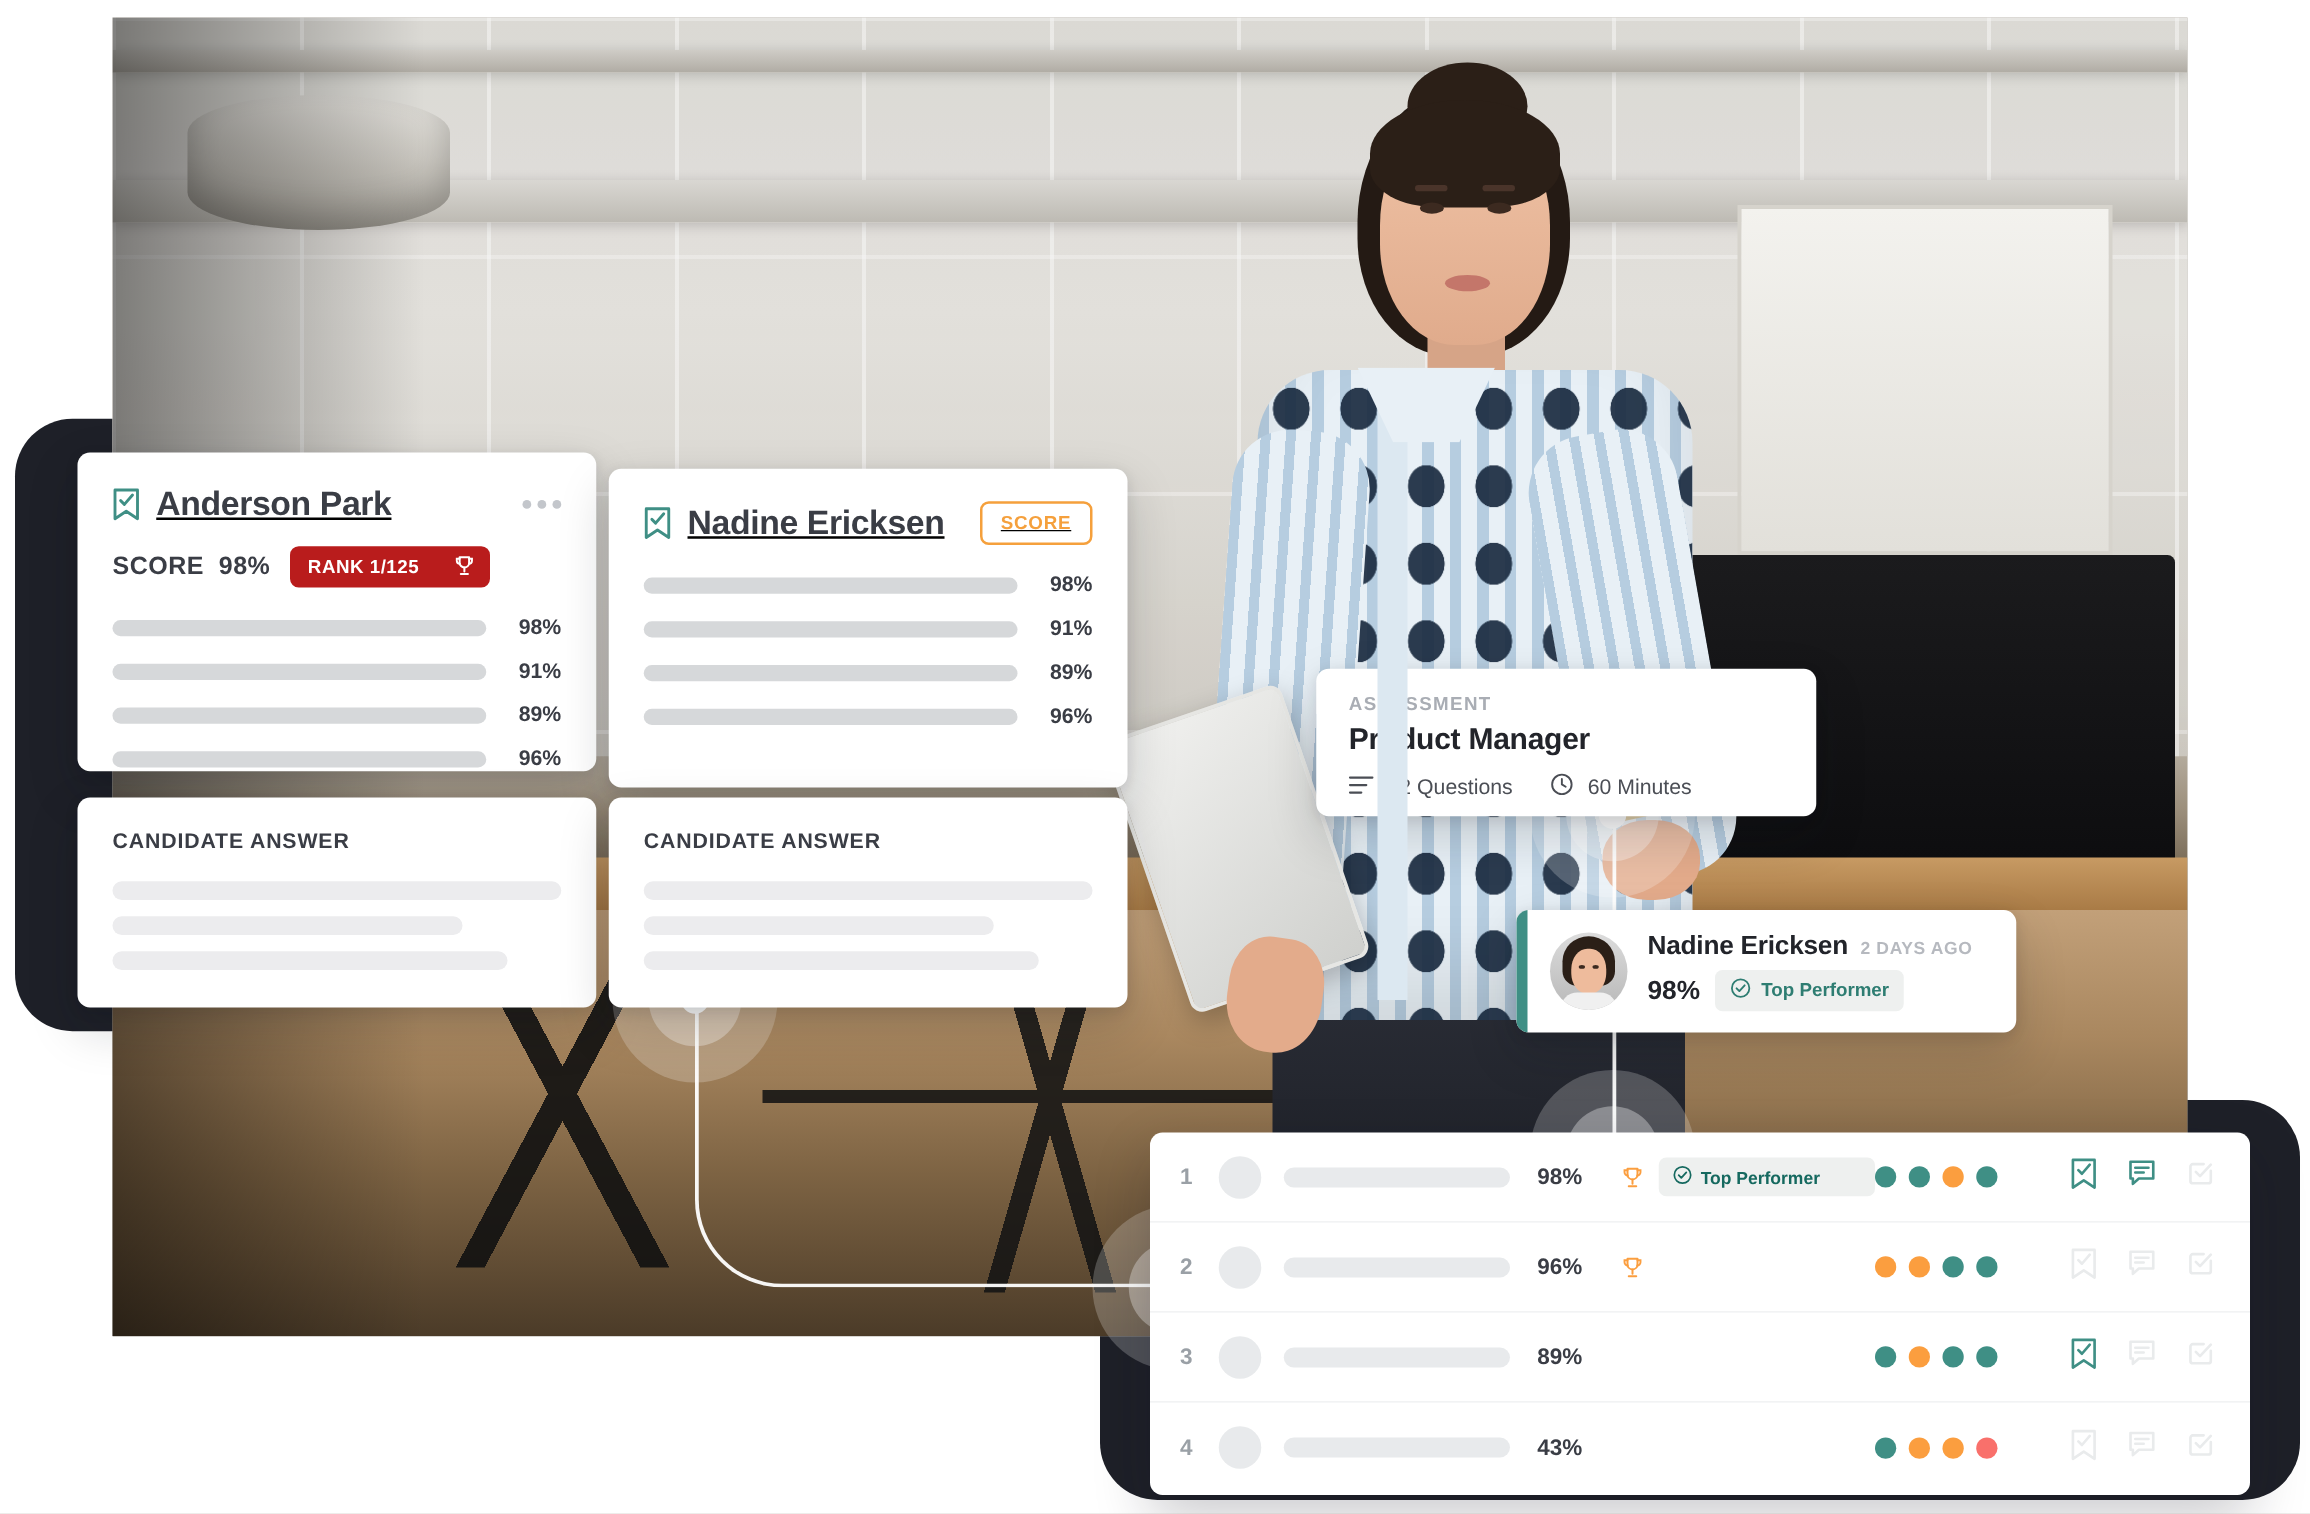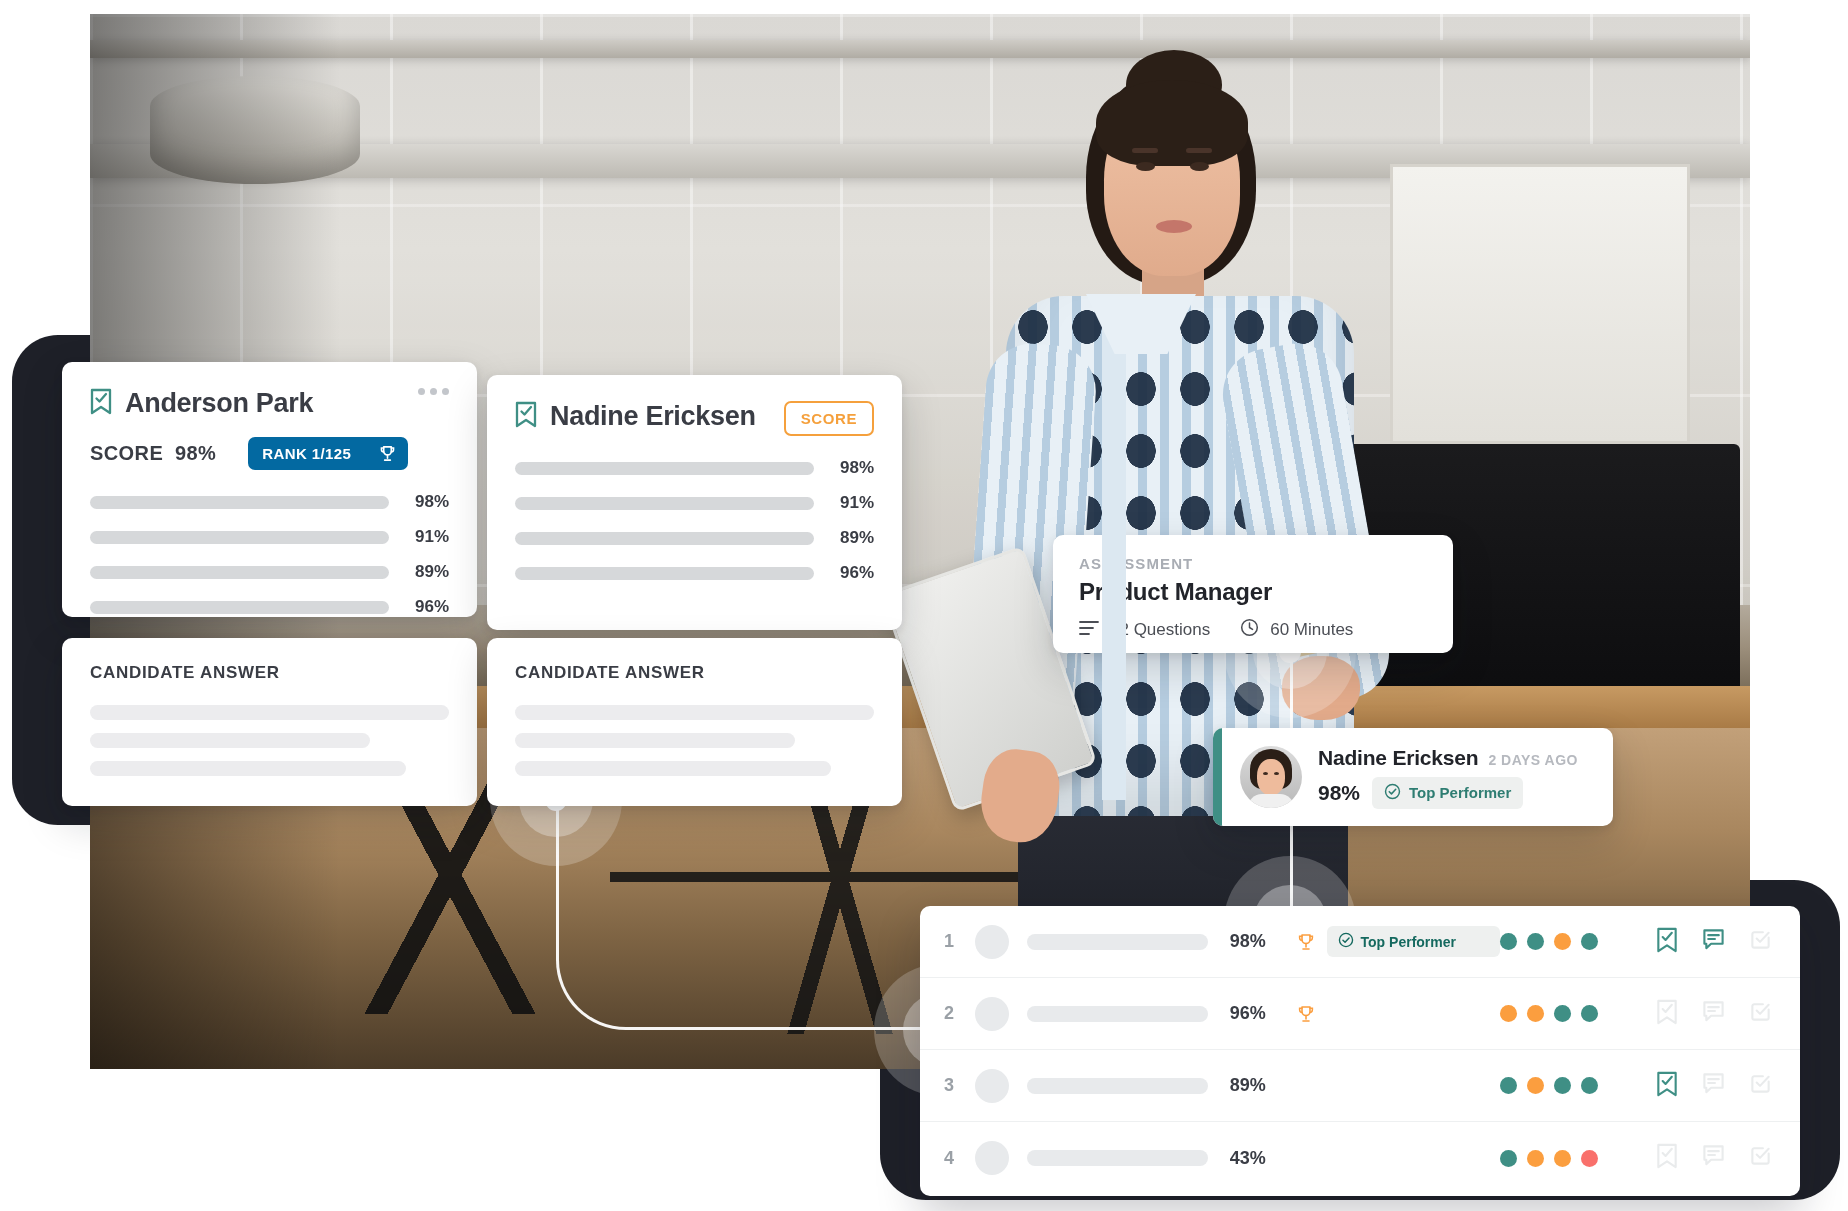--- a/index.html
+++ b/index.html
@@ -249,21 +249,21 @@
     background: #ffffff;
     border-radius: 10px;
     box-shadow: 0 16px 40px rgba(16,20,30,.18), 0 3px 10px rgba(16,20,30,.10);
   }
 
   
   .score-card { width: 415px; height: 255px; padding: 26px 28px 0 28px; }
   .sc-1 { left: 62px;  top: 362px; }
   .sc-2 { left: 487px; top: 375px; }
 
-  .sc-head { display: flex; align-items: flex-start; gap: 13px; }
+  .sc-head { display: flex; align-items: center; gap: 13px; text-decoration: underline; }
   .bookmark-ico { width: 22px; height: 27px; flex: 0 0 auto; }
   .sc-name {
     font-size: 27px; font-weight: bold; color: #3a3d45; letter-spacing: -.3px;
     white-space: nowrap;
   }
   .sc-dots { margin-left: auto; display: flex; gap: 5px; }
   .sc-dots i { width: 7px; height: 7px; border-radius: 50%; background: #c3c6cb; display: block; }
 
   .hired-badge {
     margin-left: auto;
@@ -273,23 +273,22 @@
     padding: 7px 15px; border-radius: 7px;
     background: #fff;
   }
 
   .sc-scorerow { display: flex; align-items: center; gap: 16px; margin-top: 18px; }
   .sc-score {
     font-size: 20px; font-weight: bold; color: #3a3d45; letter-spacing: .4px;
     white-space: nowrap;
   }
   .rank-pill {
-    display: flex; align-items: center; border-radius: 7px; overflow: hidden;
-    background: #0369a1;
-    margin-left: 16px;
+    display: flex; align-items: flex-start; border-radius: 7px; overflow: hidden;
+    background: #b91c1c;
   }
   .rank-pill .txt {
     color: #fff; font-size: 15px; font-weight: bold; letter-spacing: .4px;
     padding: 8px 14px; display: flex; align-items: center;
   }
   .rank-pill .sep { width: 2px; background: rgba(255,255,255,.5); }
   .rank-pill .tro { padding: 6px 11px; display: flex; align-items: center; }
 
   .bars { margin-top: 22px; display: flex; flex-direction: column; gap: 15px; }
   .bar-row { display: flex; align-items: center; gap: 14px; }

